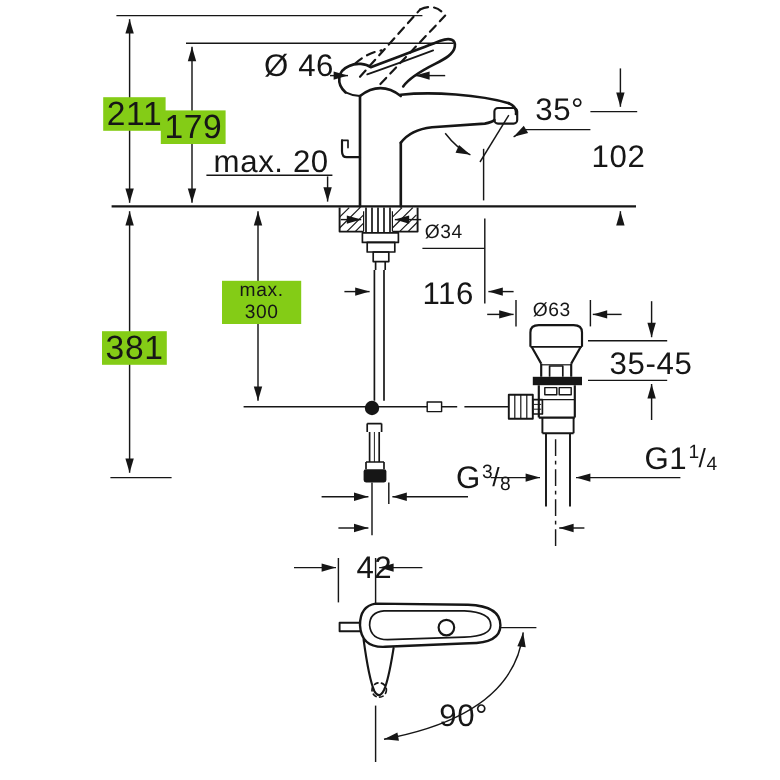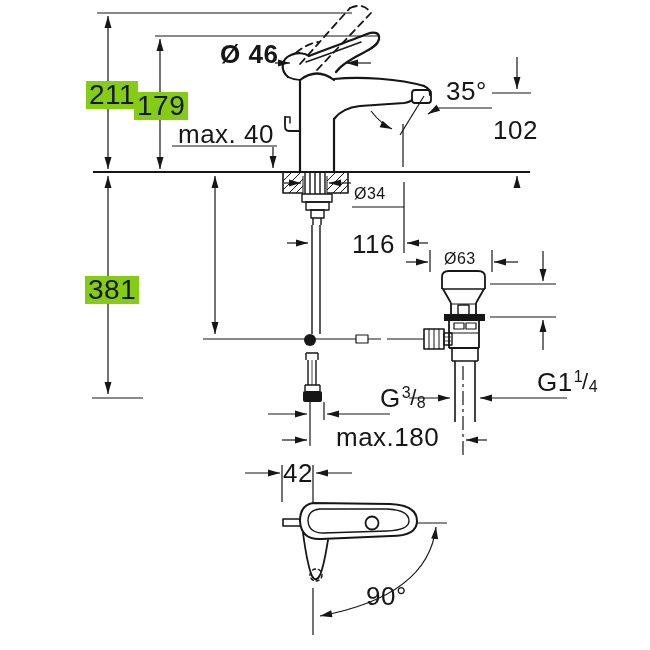--- a/index.html
+++ b/index.html
@@ -183,45 +183,49 @@
 
       <path d="M303,533 C306,555 308,567 312,576 Q316,583 320,575 C324,566 326,552 328,540" stroke-width="1.8"></path>
       <circle cx="316" cy="575" r="6" stroke-width="1.4" stroke-dasharray="3 3"></circle>
     </g>
   </svg>
 
   <div class="dim-label big onln" style="left:86px;top:81px;">211</div>
 
   <div class="dim-label big onln" style="left:134px;top:92px;text-align:right;">179</div>
 
-  <div class="dim-label" style="left:220px;top:41px;font-weight:bold;">Ø 46</div>
-
-  <div class="dim-label" style="left:178px;top:121px;">max. 40</div>
+  <div class="dim-label" style="left:220px;top:41px;">Ø 46</div>
+
+  <div class="dim-label" style="left:178px;top:121px;">max. 20</div>
 
   <div class="dim-label" style="left:446px;top:78px;">35°</div>
 
   <div class="dim-label" style="left:493px;top:117px;">102</div>
 
   <div class="dim-label small" style="left:354px;top:186px;">Ø34</div>
 
   <div class="dim-label" style="left:352px;top:231px;">116</div>
 
+  <div class="dim-label small ctr onln" style="left:185px;top:234px;width:60px;">
+    <span>max.</span><br>
+    <span>300</span>
+  </div>
 
   <div class="dim-label big onln" style="left:85px;top:276px;">381</div>
 
   <div class="dim-label small" style="left:444px;top:251px;">Ø63</div>
 
+  <div class="dim-label" style="left:508px;top:290px;">35-45</div>
 
   <div class="dim-label" style="left:342px;top:385px;margin-left:38px;">
     <span class="fr-base">G</span><span class="fr-sup">3</span><span class="fr-sep">/</span><span class="fr-sub">8</span>
   </div>
 
   <div class="dim-label" style="left:500px;top:369px;margin-left:37px;">
     <span class="fr-base">G1</span><span class="fr-sup">1</span><span class="fr-sep">/</span><span class="fr-sub">4</span>
   </div>
 
-  <div class="dim-label" style="left:336px;top:424px;">max.180</div>
-
-  <div class="dim-label" style="left:283px;top:460px;">42</div>
+
+  <div class="dim-label" style="left:297px;top:460px;">42</div>
 
   <div class="dim-label" style="left:366px;top:583px;">90°</div>
 
 </div>
 
 </body></html>

